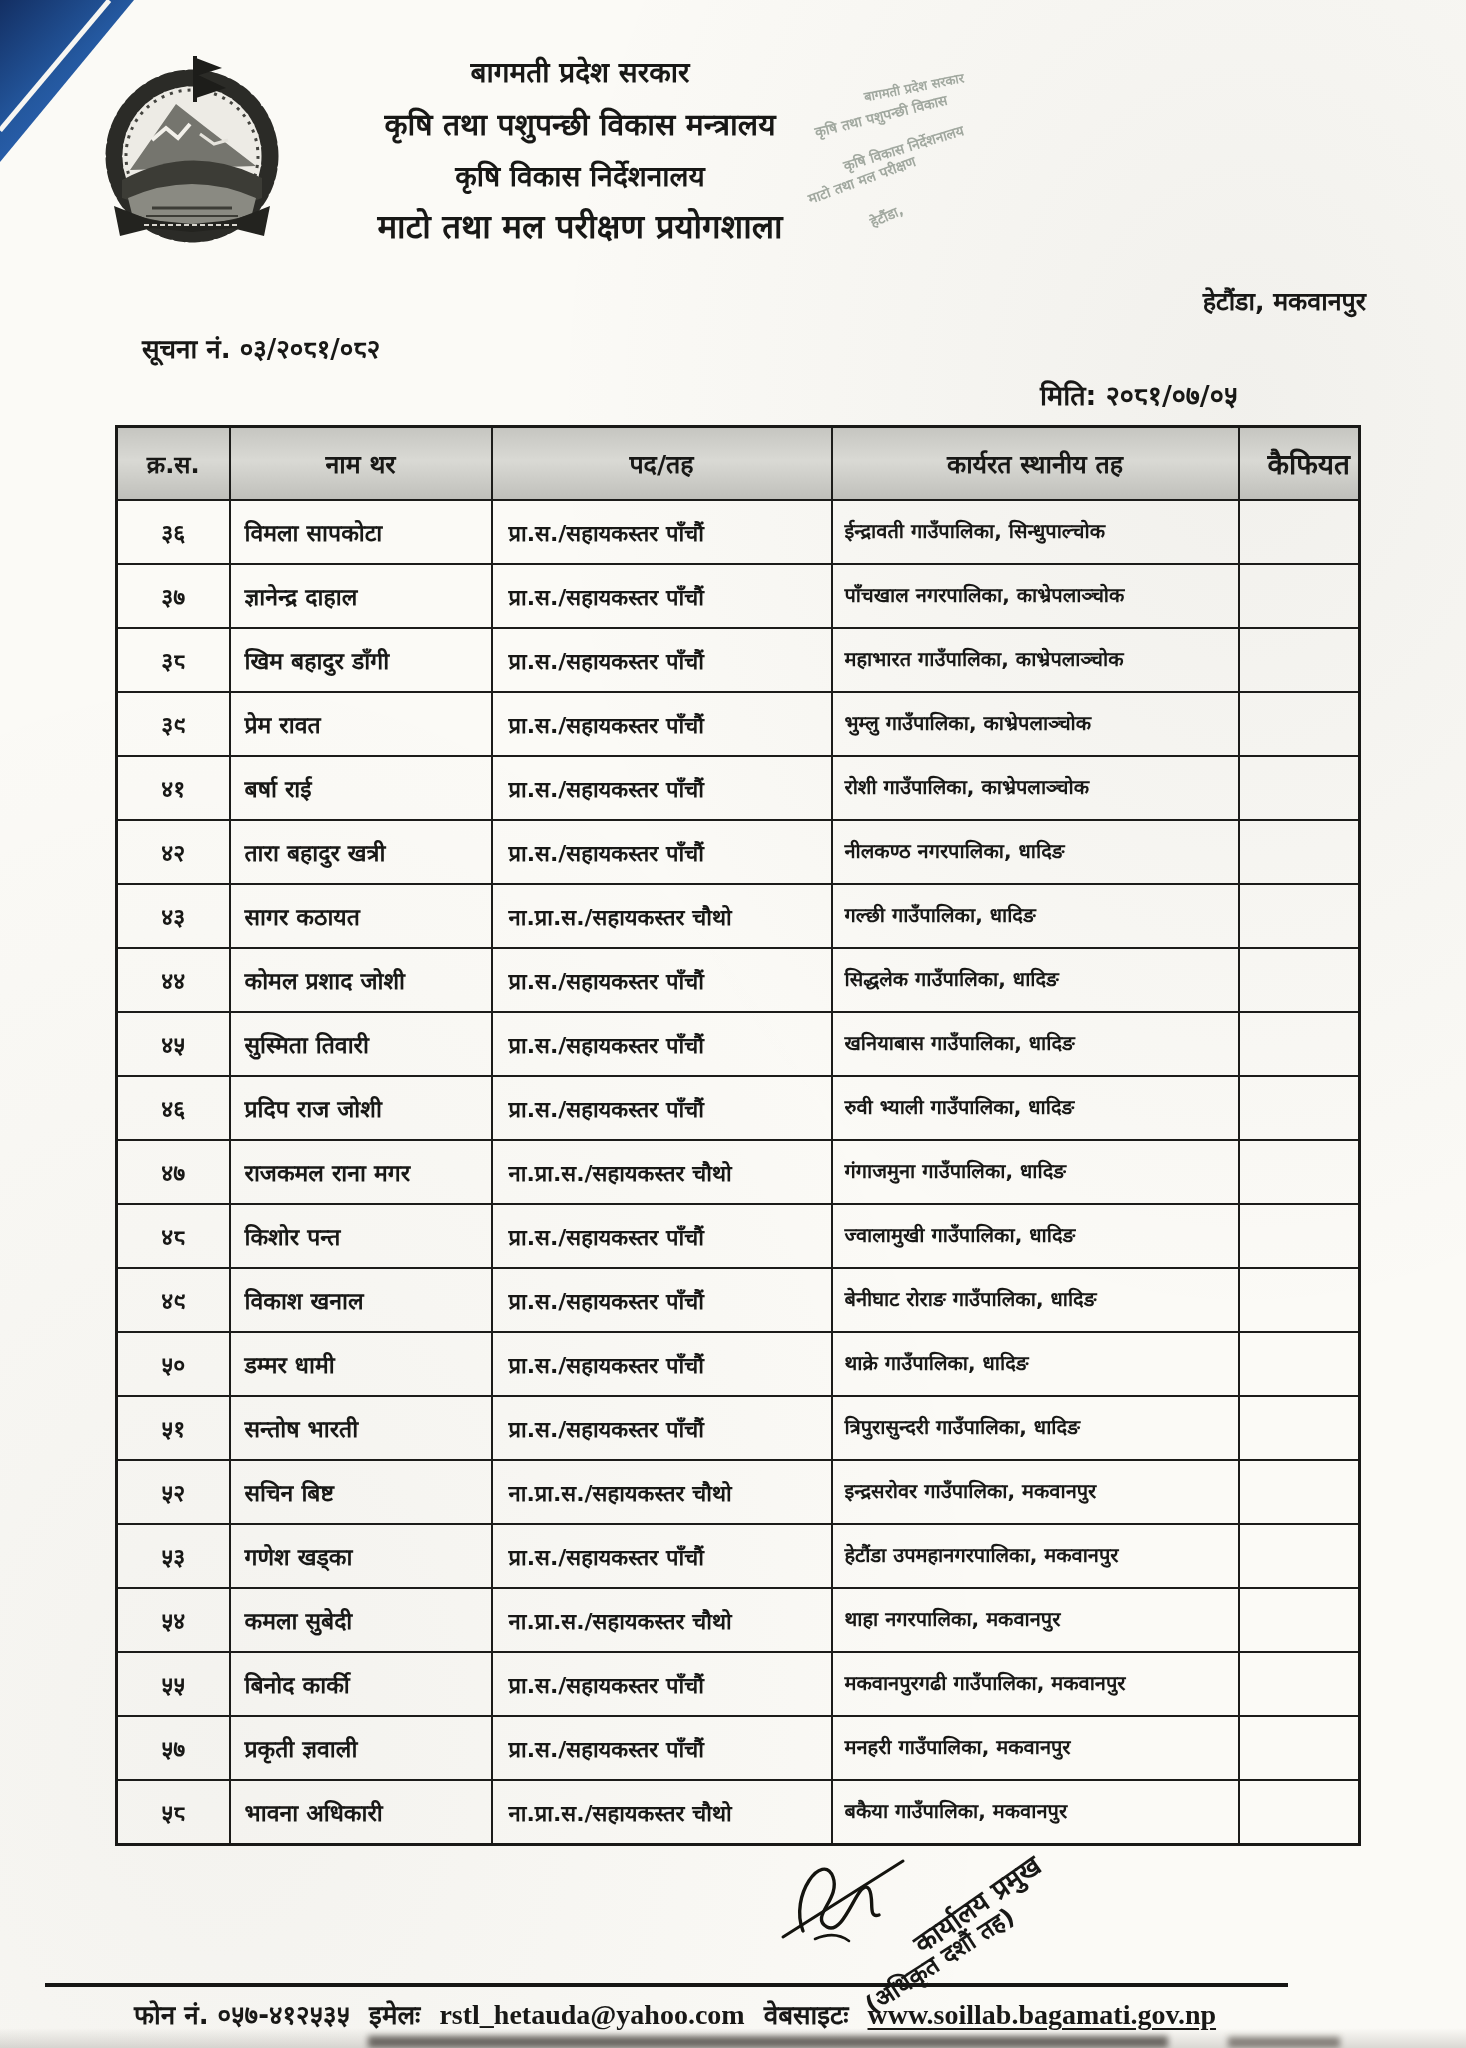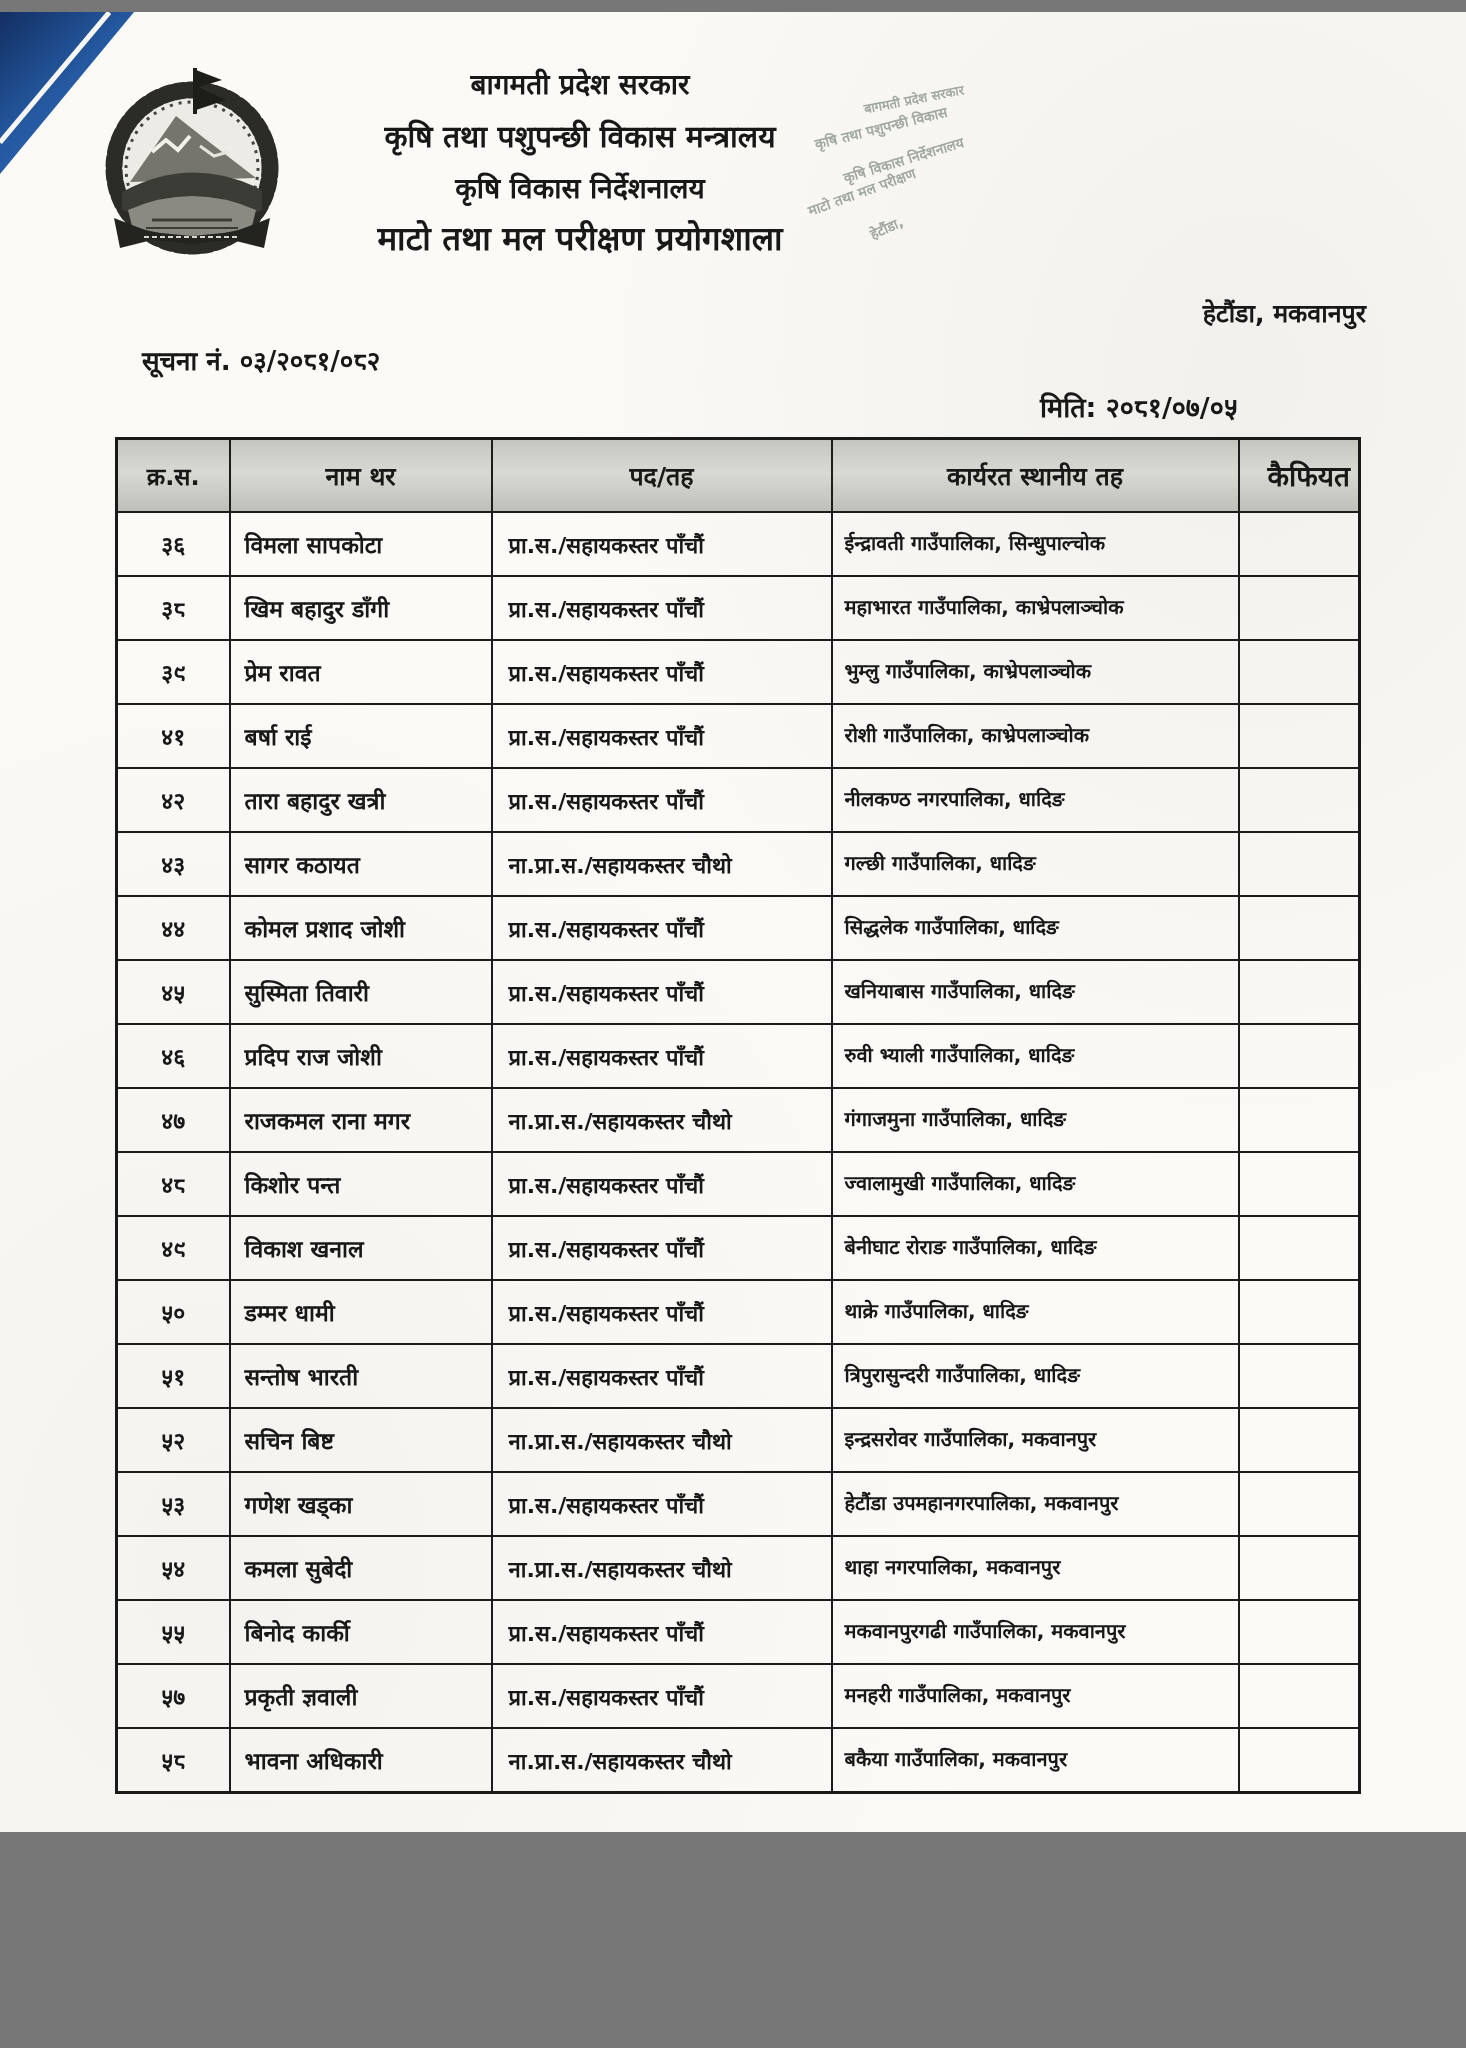--- a/index.html
+++ b/index.html
@@ -1,18 +1,18 @@
 <!DOCTYPE html>
 <html lang="ne"><head>
 <meta charset="utf-8">
 <style>
   * { margin:0; padding:0; box-sizing:border-box; }
   html,body { background:#777; }
   .page {
-    position:relative; width:1466px; height:1820px; margin:12px auto;
+    position:relative; width:1466px; height:2048px; margin:0 auto;
     background:
       radial-gradient(ellipse at 15% 85%, rgba(60,60,55,0.04), transparent 45%),
       radial-gradient(ellipse at 85% 20%, rgba(60,60,55,0.05), transparent 40%),
       #fbfaf6;
     font-family:"DejaVu Sans", sans-serif;
     color:#181816; overflow:hidden;
   }
 
   
   .corner-blue { position:absolute; left:0; top:0; width:134px; height:162px;
@@ -154,20 +154,27 @@
     </thead>
     <tbody>
     <tr>
       <td class="c-sn">३६</td>
       <td class="c-name">विमला सापकोटा</td>
       <td class="c-post">प्रा.स./सहायकस्तर पाँचौं</td>
       <td class="c-loc">ईन्द्रावती गाउँपालिका, सिन्धुपाल्चोक</td>
       <td class="c-rem"></td>
     </tr>
 
+    <tr>
+      <td class="c-sn">३७</td>
+      <td class="c-name">ज्ञानेन्द्र दाहाल</td>
+      <td class="c-post">प्रा.स./सहायकस्तर पाँचौं</td>
+      <td class="c-loc">पाँचखाल नगरपालिका, काभ्रेपलाञ्चोक</td>
+      <td class="c-rem"></td>
+    </tr>
 
     <tr>
       <td class="c-sn">३८</td>
       <td class="c-name">खिम बहादुर डाँगी</td>
       <td class="c-post">प्रा.स./सहायकस्तर पाँचौं</td>
       <td class="c-loc">महाभारत गाउँपालिका, काभ्रेपलाञ्चोक</td>
       <td class="c-rem"></td>
     </tr>
 
     <tr>

